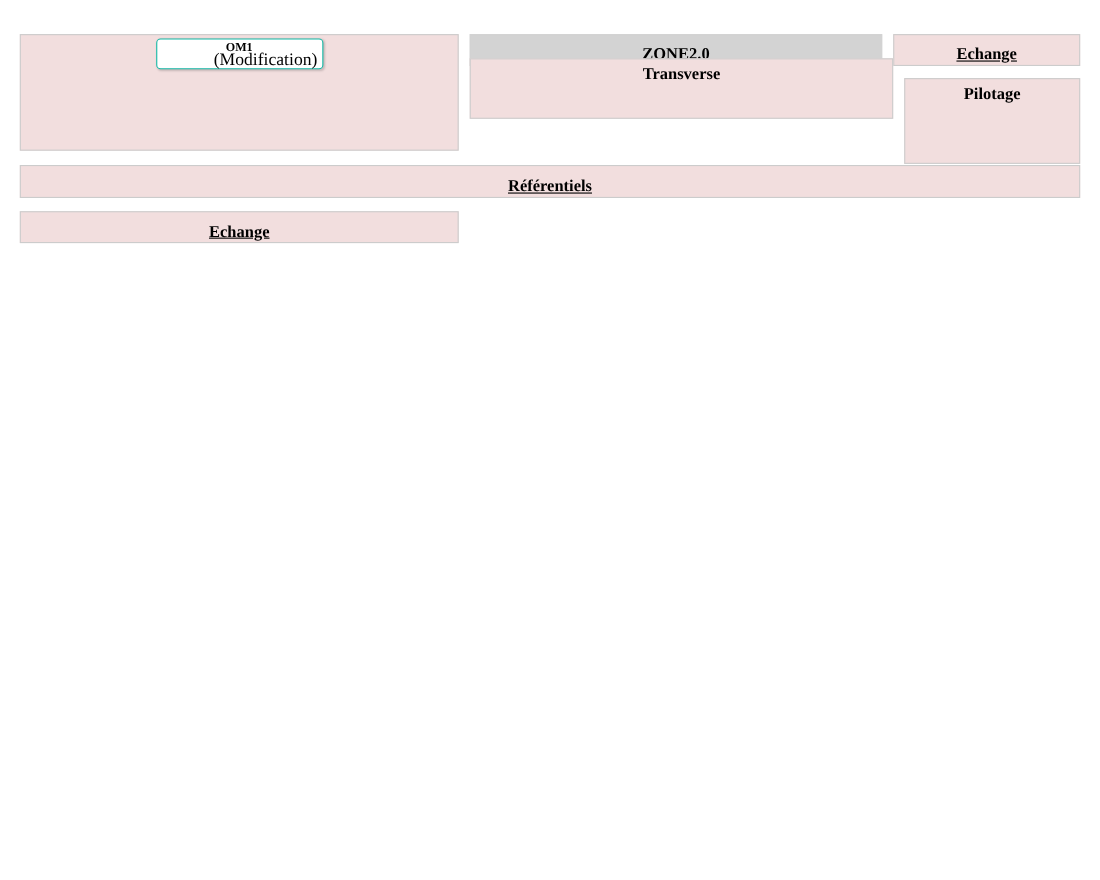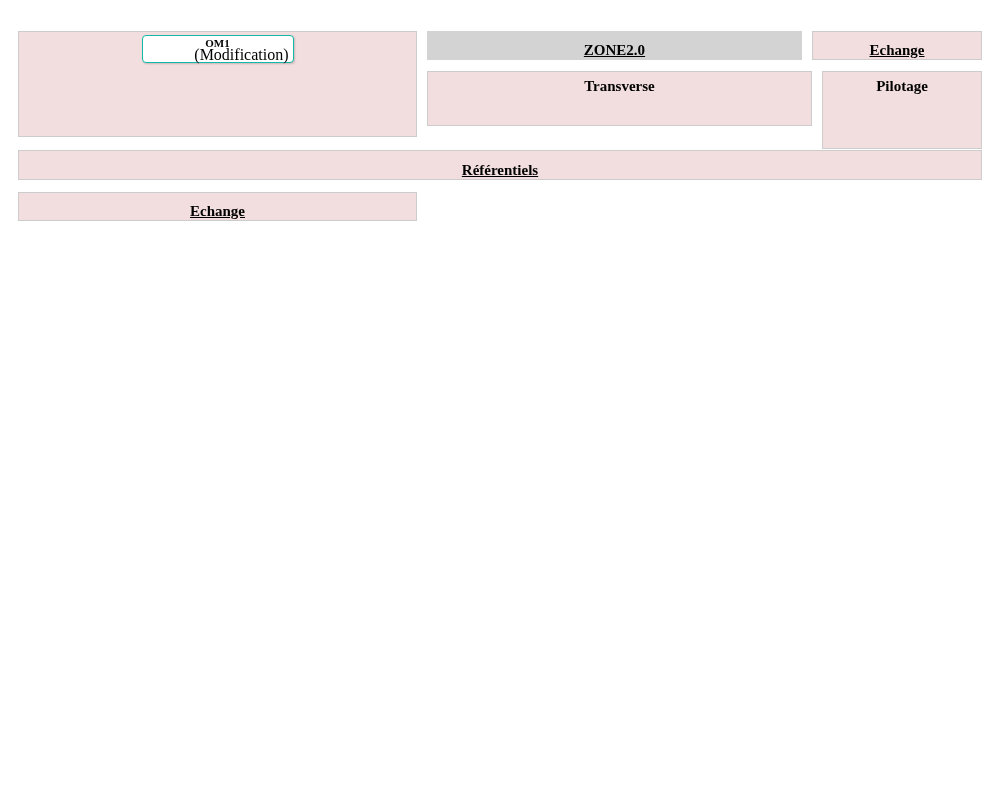--- a/index.html
+++ b/index.html
@@ -56,21 +56,21 @@
     font-size: 16px;
     line-height: 12px;
     color: #000000;
     white-space: nowrap;
     text-align: right;
   }
   
   #zone-canaux       { left: 18px;  top: 31px;  width: 399px; height: 106px; }
   #zone-zone2        { left: 427px; top: 31px;  width: 375px; height: 29px;  }
   #zone-echange      { left: 812px; top: 31px;  width: 170px; height: 29px;  }
-  #zone-transverse   { left: 427px; top: 71px;  width: 385px; height: 55px;  }
+  #zone-transverse   { left: 427px; top: 53px;  width: 385px; height: 55px;  }
   #zone-pilotage     { left: 822px; top: 71px;  width: 160px; height: 78px;  }
   #zone-referentiels { left: 18px;  top: 150px; width: 964px; height: 30px;  }
   #zone-support      { left: 18px;  top: 192px; width: 399px; height: 29px;  }
 </style>
 </head>
 <body>
 
 <div id="zone-canaux" class="zone zone-tall">
   <div class="app-box">
     <div class="app-name">OM1</div>

